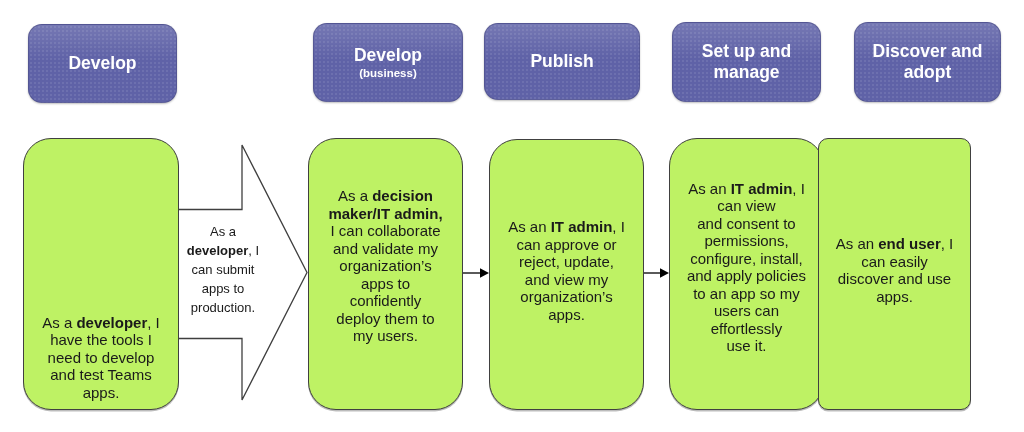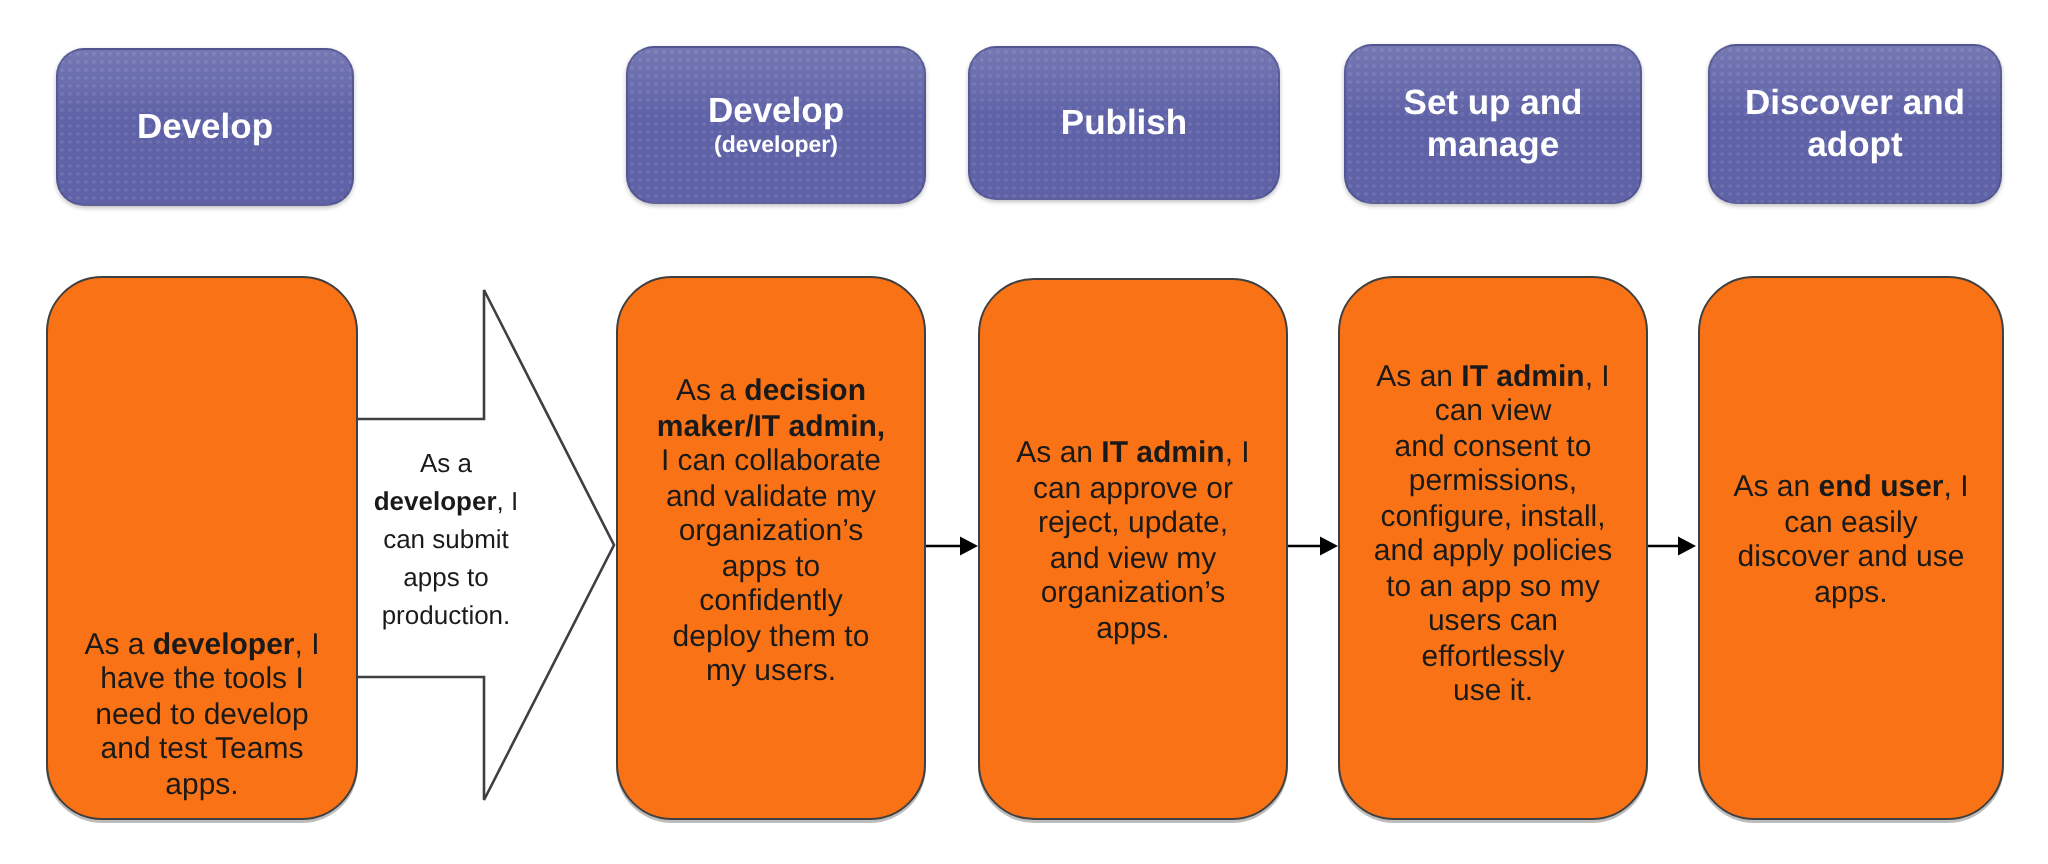--- a/index.html
+++ b/index.html
@@ -25,36 +25,36 @@
   .hdr-label{font-size:17.5px;font-weight:bold;line-height:21px;max-width:118px;}
   .hdr-sublabel{font-size:11.5px;font-weight:bold;line-height:13px;margin-top:1px;}
   .hdr-sublabel:empty{display:none;}
   .hdr1{left:28px;top:24px;width:147px;height:77px;align-items:center;}
   .hdr2{left:313px;top:23px;width:148px;height:77px;}
   .hdr3{left:484px;top:23px;width:154px;height:75px;}
   .hdr4{left:672px;top:22px;width:147px;height:78px;}
   .hdr5{left:854px;top:22px;width:145px;height:78px;}
   
   .card{
-    position:absolute;z-index:1;background:#f97316;
+    position:absolute;z-index:1;background:#bef264;
     border:1.3px solid #404040;border-radius:28px;
     box-shadow:0 1.5px 0 rgba(64,64,64,0.35);
     display:flex;align-items:center;justify-content:center;
   }
   .card-text{
     white-space:pre-line;text-align:center;
     font-size:15px;line-height:17.5px;padding:0 3px 8px 3px;
   }
   .card1{left:23px;top:138px;width:154px;height:270px;align-items:flex-end;}
   .card2{left:308px;top:138px;width:153px;height:270px;}
   .card2 .card-text{padding-bottom:16px;}
   .card3{left:489px;top:139px;width:153px;height:269px;}
   .card4{left:669px;top:138px;width:153px;height:270px;}
   .card4 .card-text{padding-bottom:14px;}
-  .card5{left:849px;top:138px;width:151px;height:270px;}
+  .card5{left:818px;top:138px;width:151px;height:270px;border-radius:10px;}
   
   .block-arrow-label{
     position:absolute;z-index:2;left:177px;top:222px;width:92px;
     text-align:center;white-space:pre-line;
     font-size:13px;line-height:19px;
   }
   b{font-weight:bold;}
 </style>
 </head>
 <body>
@@ -76,21 +76,21 @@
       <polygon points="839,268.2 848,273 839,277.8" stroke="none"></polygon>
     </g>
   </svg>
 
   <div class="hdr hdr1">
     <span class="hdr-label">Develop</span>
 
   </div>
   <div class="hdr hdr2">
     <span class="hdr-label">Develop</span>
-    <span class="hdr-sublabel">(developer)</span>
+    <span class="hdr-sublabel">(business)</span>
   </div>
   <div class="hdr hdr3">
     <span class="hdr-label">Publish</span>
 
   </div>
   <div class="hdr hdr4">
     <span class="hdr-label">Set up and manage</span>
 
   </div>
   <div class="hdr hdr5">

